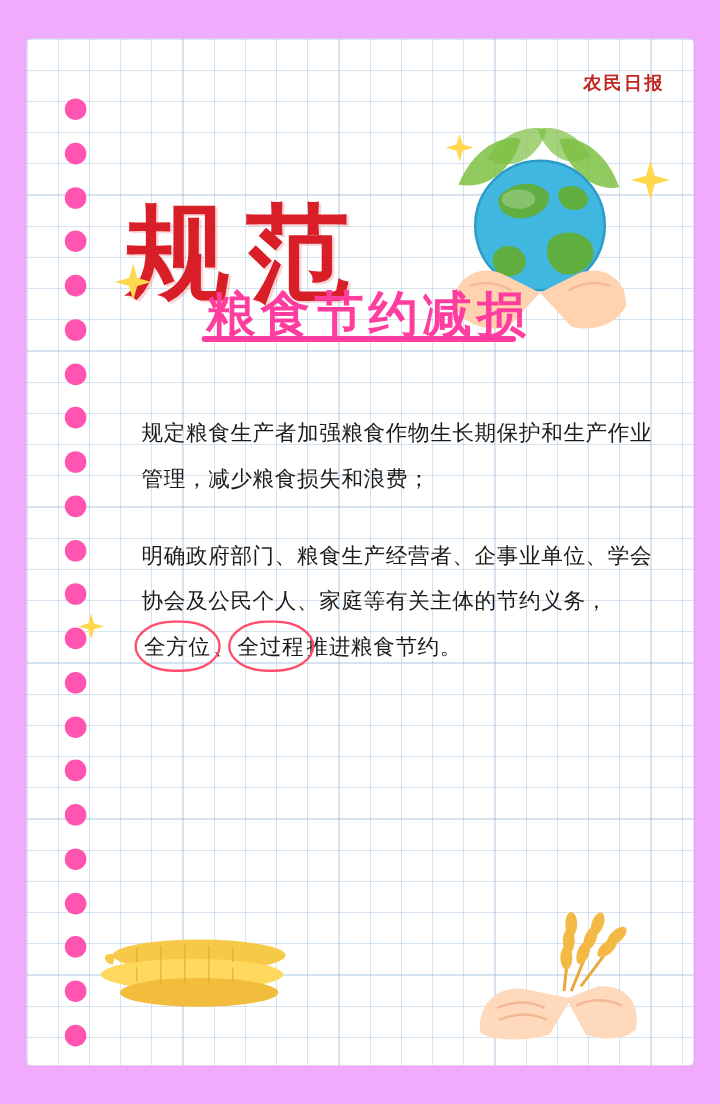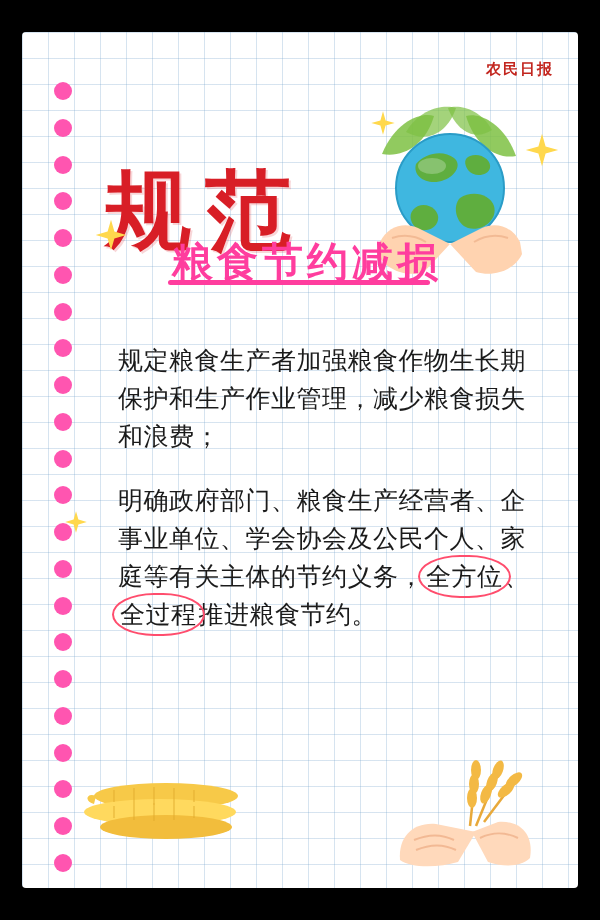--- a/index.html
+++ b/index.html
@@ -11,21 +11,21 @@
     height: 920px;
     background: #ff7ec6;
     font-family: "Liberation Sans", sans-serif;
     overflow: hidden;
   }
 
   .poster {
     position: relative;
     width: 600px;
     height: 920px;
-    background: #000000;
+    background: #f0abfc;
     box-sizing: border-box;
   }
 
   
   .paper {
     position: absolute;
     left: 22px;
     top: 32px;
     width: 556px;
     height: 856px;
@@ -134,21 +134,21 @@
   .sparkle { position: absolute; z-index: 8; }
 
   
   .body-text {
     position: absolute;
     left: 96px;
     top: 310px;
     width: 430px;
     z-index: 7;
     font-family: "Liberation Serif", serif;
-    font-size: 25px;
+    font-size: 18px;
     color: #1b1b1b;
     line-height: 38px;
     letter-spacing: 0.5px;
   }
   .para { margin: 0 0 26px 0; position: relative; }
   .para:last-child { margin-bottom: 4px; }
 
   
   .mark {
     position: relative;

